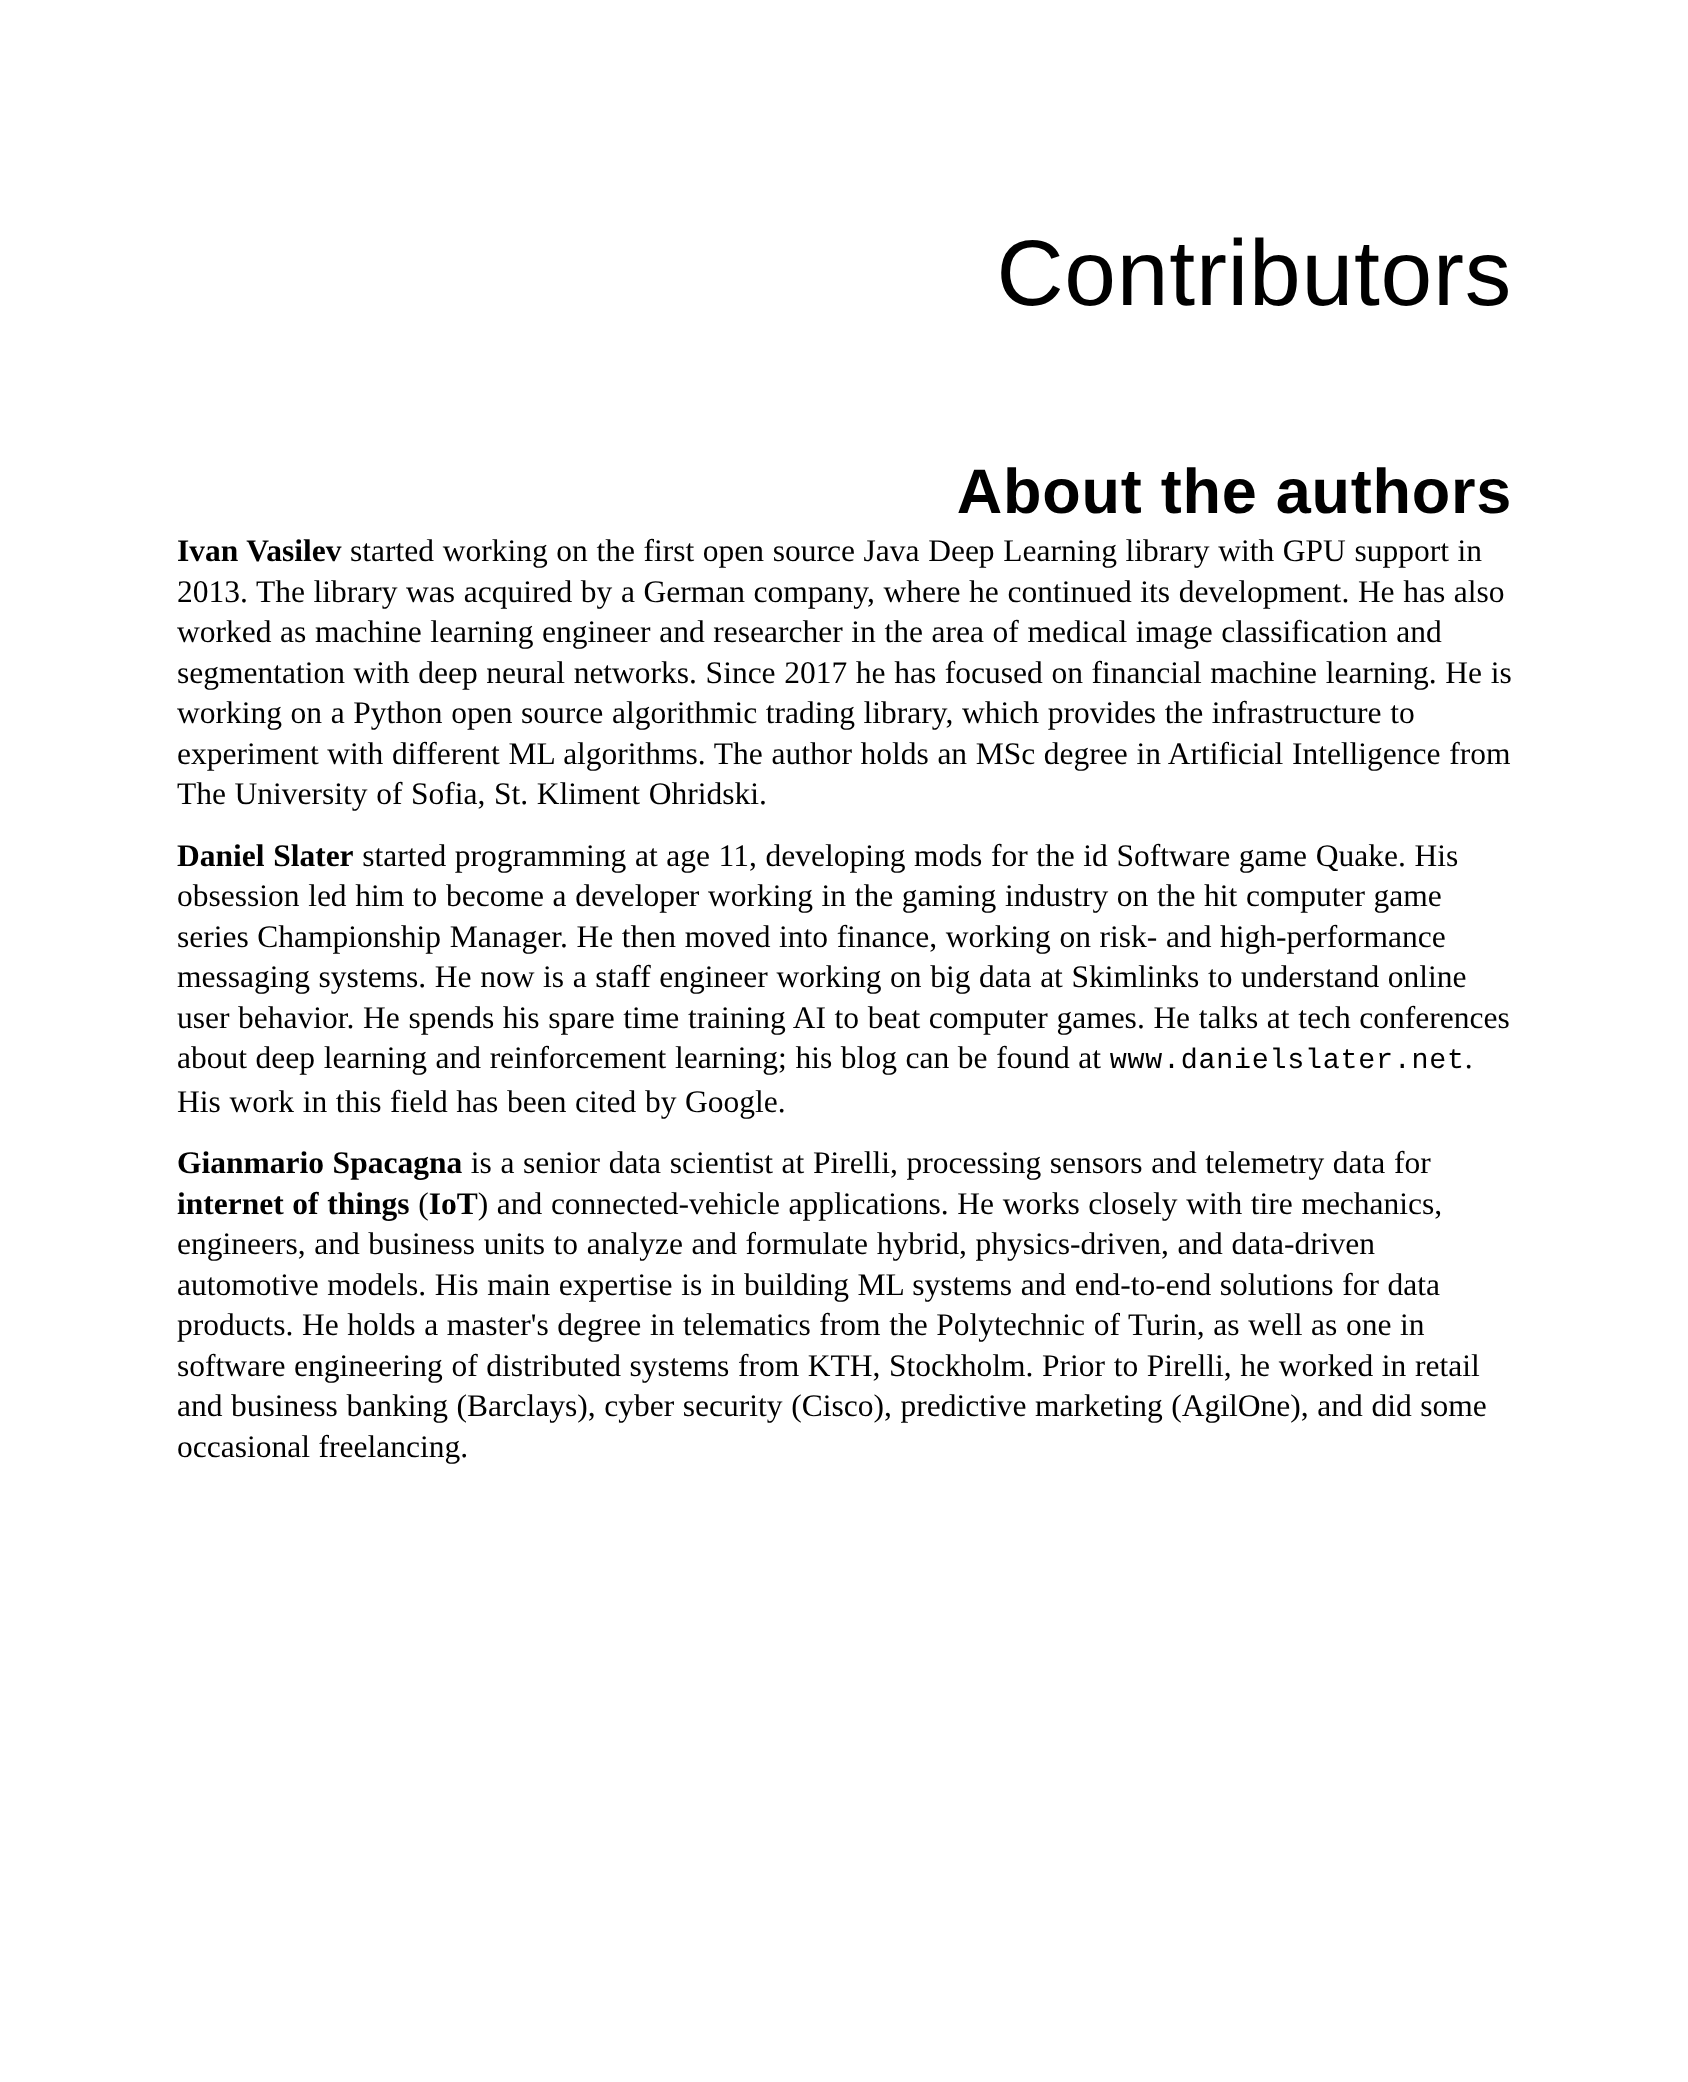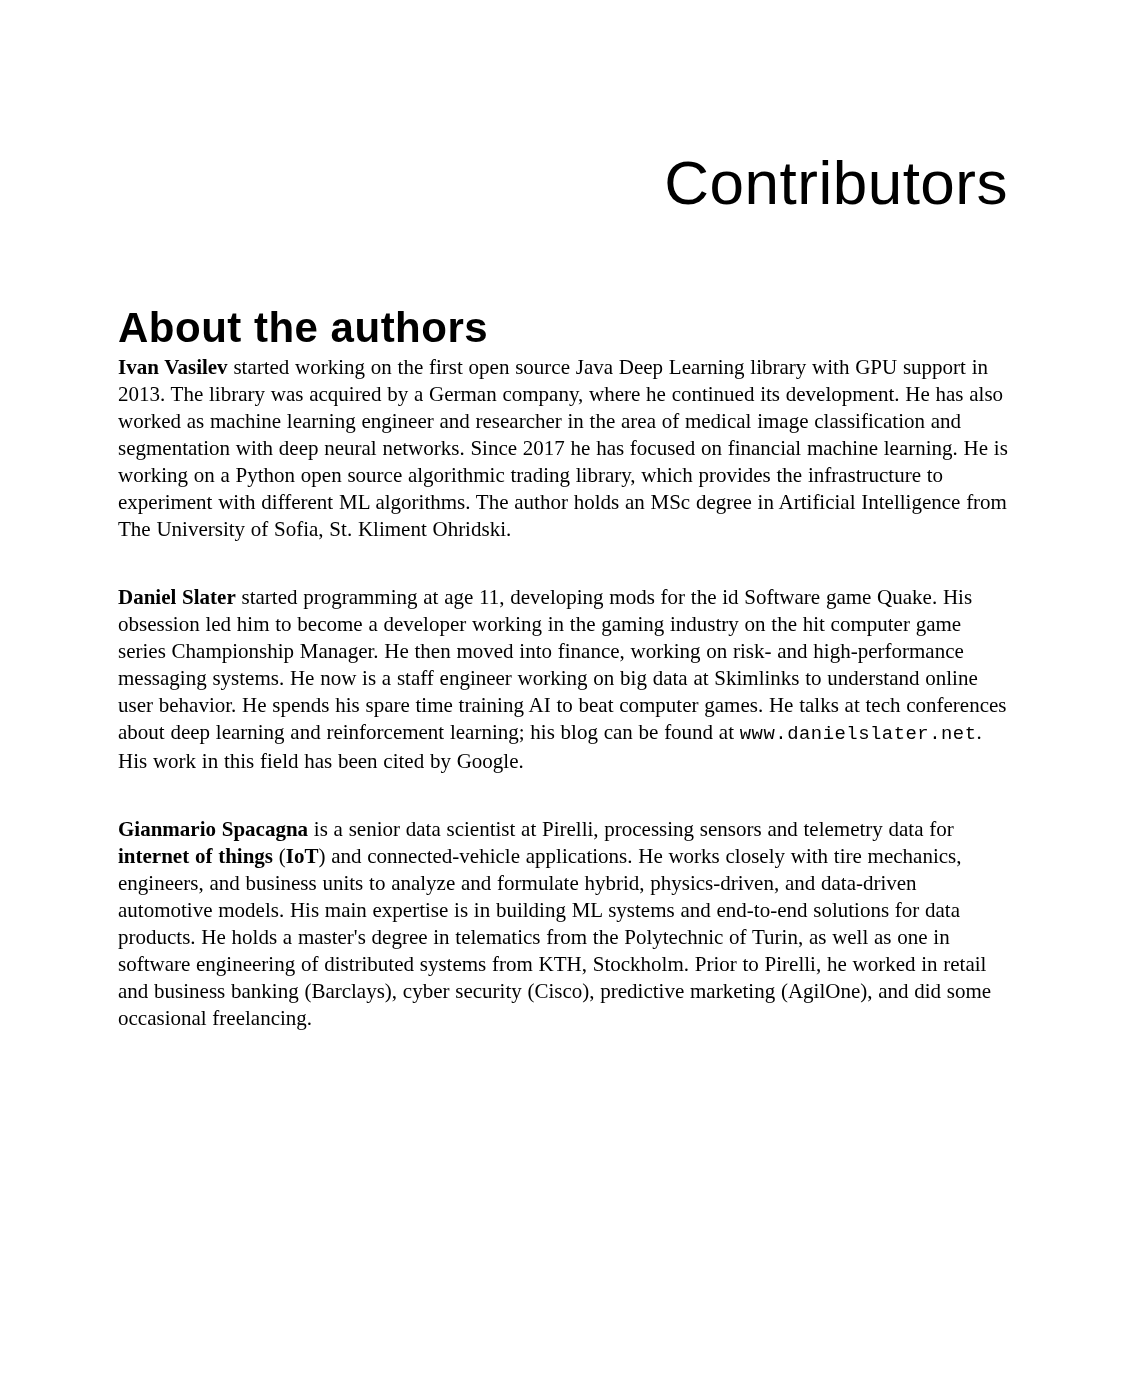--- a/index.html
+++ b/index.html
@@ -28,40 +28,40 @@
     text-align: right;
     letter-spacing: 0.5px;
     white-space: nowrap;
   }
   .section-heading {
     margin: 89px 0 0 0;
     font-family: "Liberation Sans", sans-serif;
     font-weight: 700;
     font-size: 42px;
     line-height: 46px;
-    text-align: left;
+    text-align: right;
     letter-spacing: 0.5px;
   }
   .bios {
     margin: 0;
     padding: 0;
   }
   .bio {
     margin: 0;
     font-family: "Liberation Serif", serif;
     font-size: 21px;
     line-height: 27px;
     text-align: left;
     word-spacing: 0.5px;
   }
   .bio:first-child {
     margin-top: 3px;
   }
   .bio + .bio {
-    margin-top: 41px;
+    margin-top: 14px;
   }
   .run-normal {
     font-weight: 400;
   }
   .run-bold {
     font-weight: 700;
   }
   .run-mono {
     font-family: "Liberation Mono", monospace;
     font-size: 0.9em;

